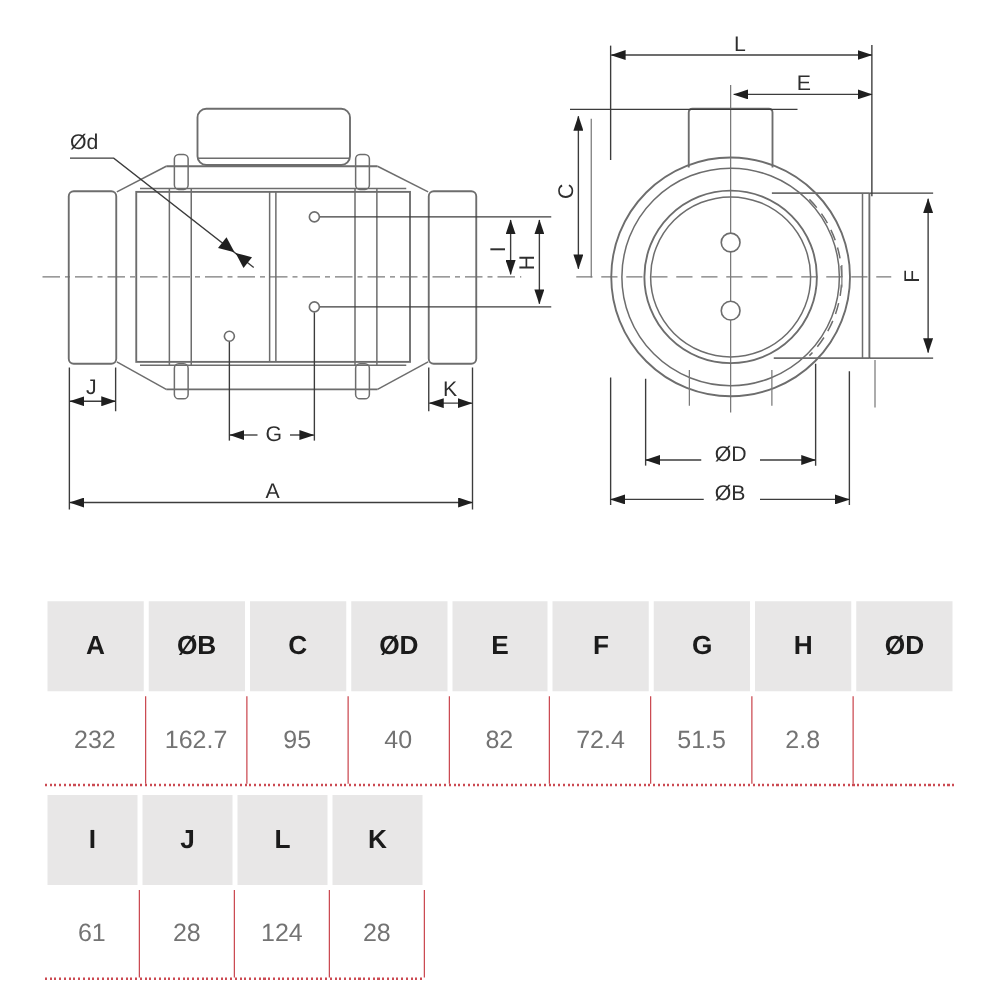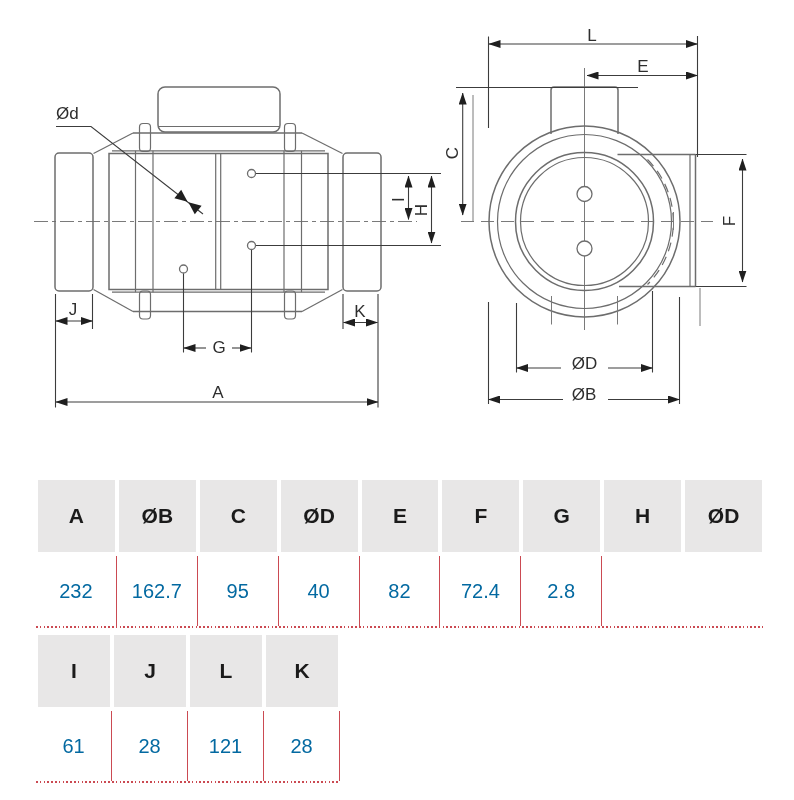--- a/index.html
+++ b/index.html
@@ -11,21 +11,21 @@
   .thin{stroke:#7a7a7a;stroke-width:1;fill:none;}
   .hole{stroke:#6d6d6d;stroke-width:1.3;fill:#ffffff;}
   .ah{fill:#1f1f1f;}
 
   .tables{margin:18px 0 0 36px;}
   .grid9{display:grid;grid-template-columns:repeat(9,1fr);width:728px;}
   .grid4{display:grid;grid-template-columns:repeat(4,1fr);width:304px;}
   .hrow{margin-bottom:4px;}
   .hc{background:#e8e7e7;height:72px;margin:0 2px;display:flex;align-items:center;justify-content:center;
       font-weight:bold;font-size:21px;color:#1b1b1b;}
-  .vc{height:70px;display:flex;align-items:center;justify-content:center;font-size:20px;color:#0369a1;
+  .vc{height:70px;display:flex;align-items:center;justify-content:center;font-size:20px;color:#737373;
       border-right:1.5px solid #cb4a52;box-sizing:border-box;}
   .dots{height:2px;background-image:repeating-linear-gradient(to right,#cb4a52 0 1.6px,transparent 1.6px 3.8px);}
   .w728{width:728px;} .w304{width:304px;}
   .t2{margin-top:7px;}
 </style>
 </head>
 <body>
 
 
 
@@ -184,36 +184,37 @@
       <div class="hc">H</div>
       <div class="hc">ØD</div>
     </div>
     <div class="grid9">
       <div class="vc">232</div>
       <div class="vc">162.7</div>
       <div class="vc">95</div>
       <div class="vc">40</div>
       <div class="vc">82</div>
       <div class="vc">72.4</div>
+      <div class="vc">51.5</div>
       <div class="vc">2.8</div>
     </div>
     <div class="dots w728"></div>
   </div>
 
   <div class="w304 t2">
     <div class="grid4 hrow">
       <div class="hc">I</div>
       <div class="hc">J</div>
       <div class="hc">L</div>
       <div class="hc">K</div>
     </div>
     <div class="grid4">
       <div class="vc">61</div>
       <div class="vc">28</div>
-      <div class="vc">121</div>
+      <div class="vc">124</div>
       <div class="vc">28</div>
     </div>
     <div class="dots w304"></div>
   </div>
 
 </div>
 
 
 
 

